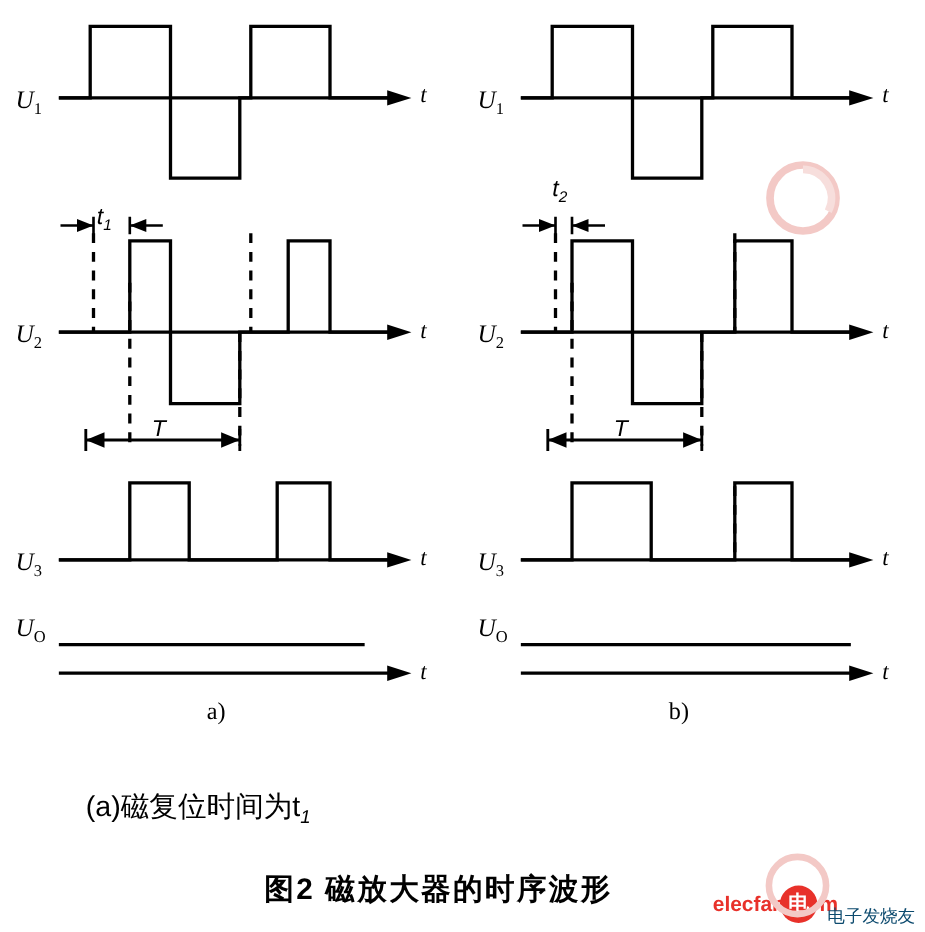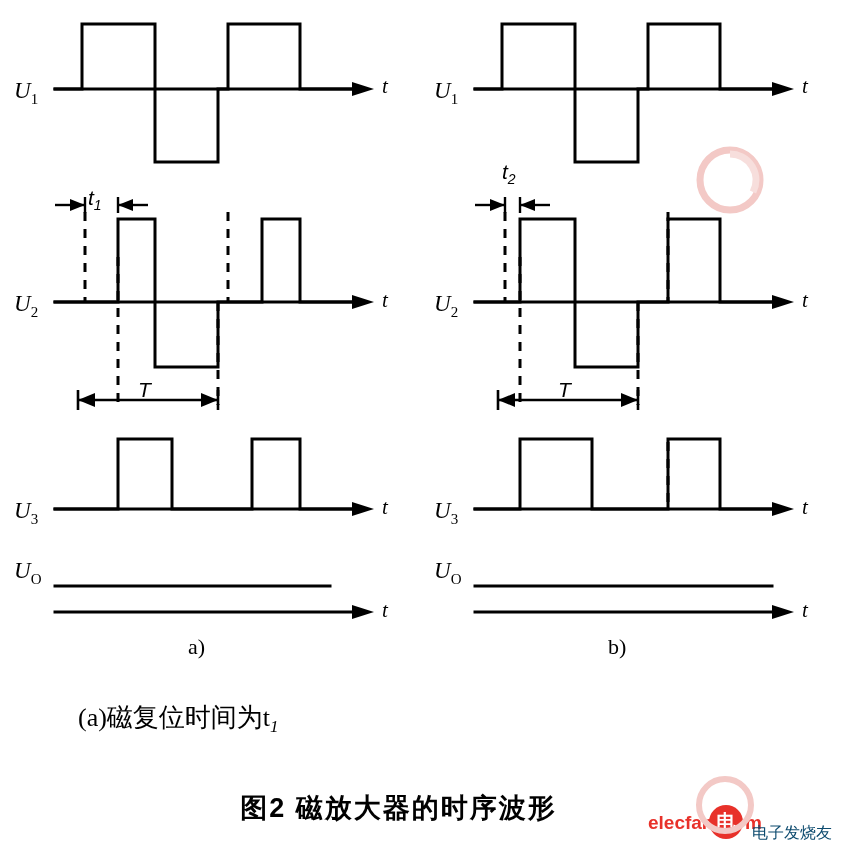--- a/index.html
+++ b/index.html
@@ -59,23 +59,24 @@
     font-style: italic;
     vertical-align: sub;
   }
   .panel-caption {
     position: absolute;
     font-family: "Liberation Serif", serif;
     font-size: 22px;
   }
   .sub-caption {
     position: absolute;
-    font-family: Liberation Serif, serif;
+    font-family: Liberation Sans, sans-serif;
     font-size: 26px;
     white-space: nowrap;
+    margin-top: 16px;
   }
   .sub-caption .sb {
     font-size: 17px;
     font-style: italic;
     vertical-align: sub;
   }
   .main-caption {
     position: absolute;
     left: 0;
     top: 790px;

